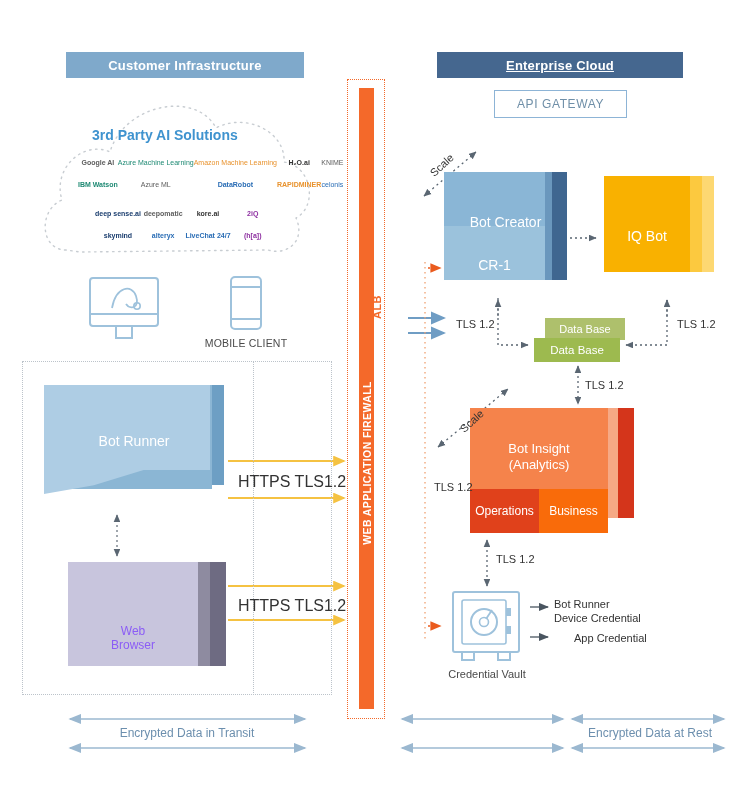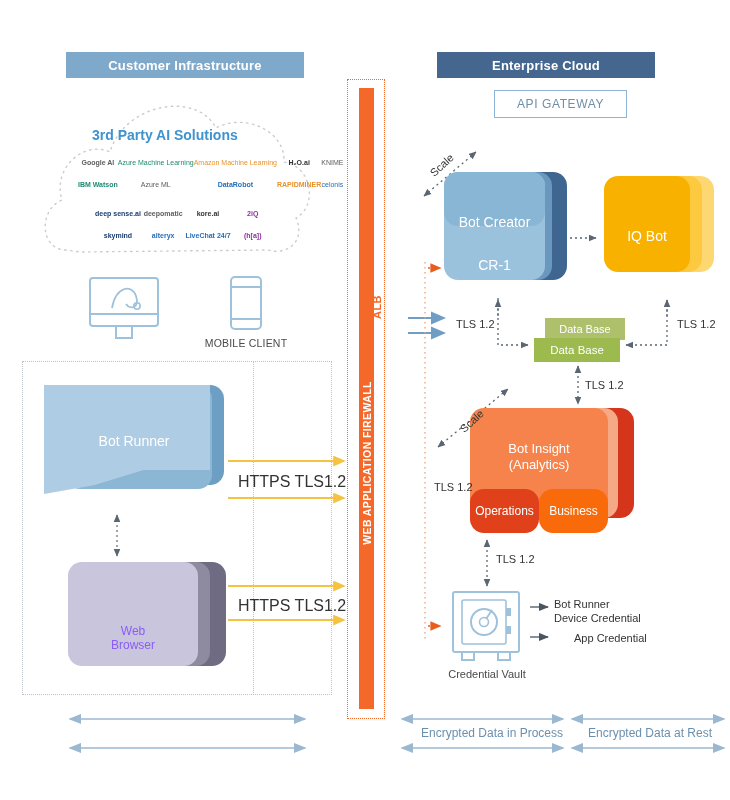--- a/index.html
+++ b/index.html
@@ -14,21 +14,21 @@
   .abs { position: absolute; }
 
   
   .hdr {
     position: absolute;
     display: flex; align-items: center; justify-content: center;
     color: #ffffff; font-size: 13px; font-weight: bold;
     letter-spacing: .2px;
   }
   #hdr-customer { left: 66px; top: 52px; width: 238px; height: 26px; background: #7fa9cb; }
-  #hdr-cloud    { left: 437px; top: 52px; width: 218px; height: 26px; background: #45678f; }
+  #hdr-cloud    { left: 437px; top: 52px; width: 246px; height: 26px; background: #45678f; text-decoration: underline; }
 
   
   #api-gateway {
     left: 494px; top: 90px; width: 133px; height: 28px;
     border: 1px solid #8db4d6; background: #ffffff;
     display: flex; align-items: center; justify-content: center;
     color: #6f8fa8; font-size: 12px; letter-spacing: .6px;
   }
   #cloud-title {
     left: 92px; top: 127px; width: 200px;
@@ -72,21 +72,21 @@
   }
   #left-dotted-2 {
     left: 22px; top: 361px; width: 310px; height: 334px;
     border-top: 1px dotted #bcc3ca;
     border-right: 1px dotted #bcc3ca;
     border-bottom: 1px dotted #bcc3ca;
   }
 
   
   .stack { position: absolute; }
-  .card  { position: absolute; border-radius: 14px; }
+  .card  { position: absolute; }
   .card-label {
     position: absolute; width: 100%; text-align: center;
     color: #ffffff; font-size: 14px; line-height: 1.2;
   }
 
   
   #bot-runner { left: 44px; top: 385px; width: 180px; height: 125px; }
   #br-c3 { left: 34px; top: 0;  width: 146px; height: 100px; background: #6d9fc4; }
   #br-c2 { left: 22px; top: 7;  width: 146px; height: 104px; background: #8bb6d4; }
   #br-c1 { left: 0;   top: 16; width: 166px; height: 109px; background: #aecde4;
@@ -99,21 +99,21 @@
   #wb-c2 { left: 22px; top: 8;  width: 120px; height: 104px; background: #8e8ba0; }
   #wb-c1 { left: 0;   top: 18; width: 130px; height: 104px; background: #c8c5dd; }
   #wb-label { top: 62px; width: 130px; color: #8b5cf6; font-size: 12px; }
 
   
   #bot-creator { left: 444px; top: 172px; width: 125px; height: 120px; }
   #bc-c3 { left: 30px; top: 0;  width: 93px;  height: 108px; background: #3f6690; }
   #bc-c2 { left: 15px; top: 6;  width: 93px;  height: 108px; background: #6a97bd; }
   #bc-c1 { left: 0;   top: 12; width: 101px; height: 108px; background: #9bc2dc; }
   #bc-c1b{ left: 0;   top: 66; width: 101px; height: 54px;  background: #8ab6d6; }
-  #bc-label1 { top: 42px; width: 101px; }
+  #bc-label1 { top: 42px; width: 101px; margin-left: 11px; }
   #bc-label2 { top: 85px; width: 101px; }
 
   
   #iq-bot { left: 604px; top: 176px; width: 110px; height: 108px; }
   #iq-c3 { left: 24px; top: 0;  width: 86px; height: 96px; background: #fdd872; }
   #iq-c2 { left: 12px; top: 6;  width: 86px; height: 96px; background: #fcc93f; }
   #iq-c1 { left: 0;   top: 12; width: 86px; height: 96px; background: #f9b100; }
   #iq-label { top: 52px; width: 86px; }
 
   
@@ -440,16 +440,16 @@
 
   <div class="lbl lbl-tls" style="left:456px; top:318px;">TLS 1.2</div>
   <div class="lbl lbl-tls" style="left:677px; top:318px;">TLS 1.2</div>
   <div class="lbl lbl-tls" style="left:585px; top:379px;">TLS 1.2</div>
   <div class="lbl lbl-tls" style="left:434px; top:481px;">TLS 1.2</div>
   <div class="lbl lbl-tls" style="left:496px; top:553px;">TLS 1.2</div>
 
   <div class="scale-lbl" style="left:428px; top:159px;">Scale</div>
   <div class="scale-lbl" style="left:458px; top:415px;">Scale</div>
 
-  <div class="legend-txt" id="lg2">Encrypted Data in Process</div>
+  <div class="legend-txt" id="lg1">Encrypted Data in Transit</div>
   <div class="legend-txt" id="lg3">Encrypted Data at Rest</div>
 
 </div>
 
 </body></html>

